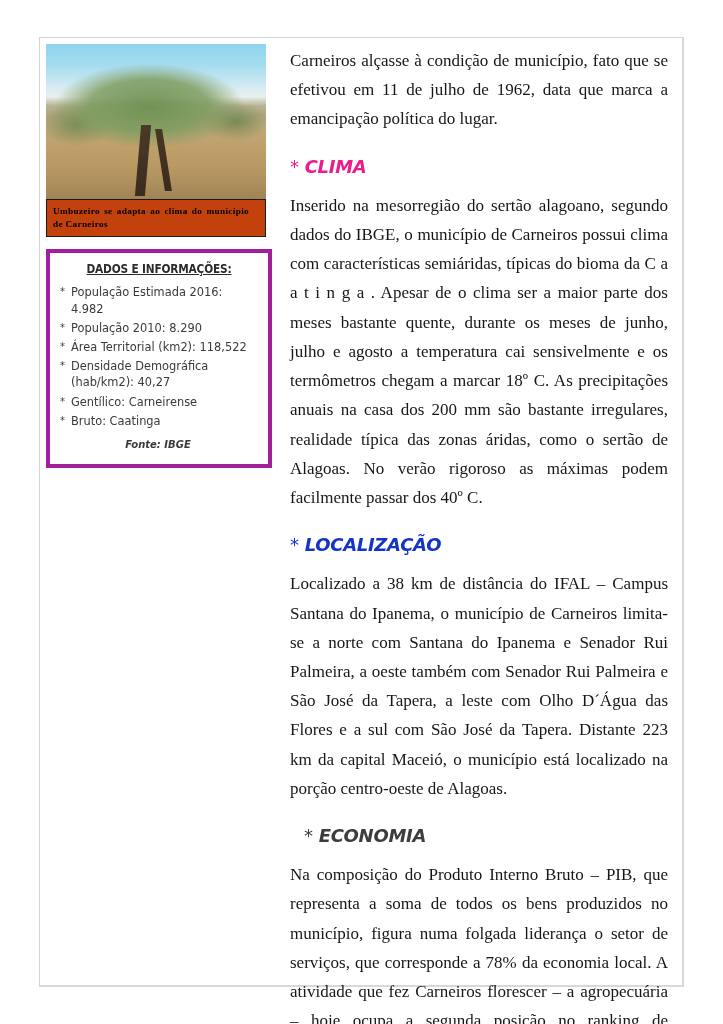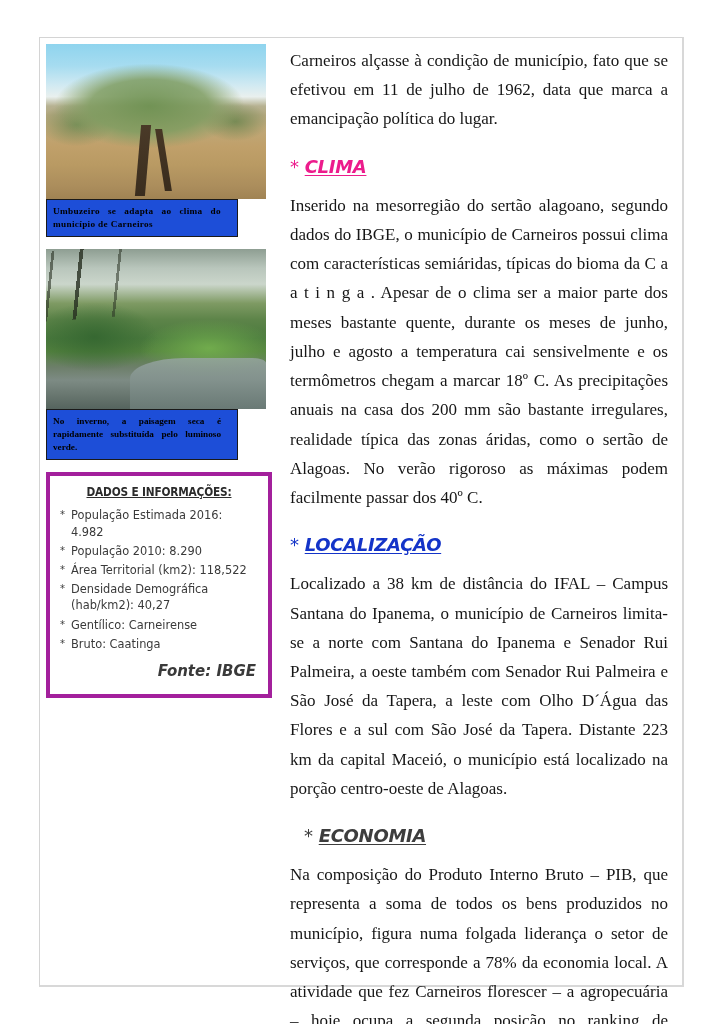--- a/index.html
+++ b/index.html
@@ -37,30 +37,30 @@
 
   .photo {
     width: 220px;
     height: 155px;
     display: block;
     position: relative;
     overflow: hidden;
   }
 
   .caption {
-    width: 192px;
+    width: 220px;
     border: 1.2px solid #1a1a1a;
     padding: 5px 16px 6px 6px;
     font-family: "Liberation Serif", serif;
     font-weight: bold;
     font-size: 9.2px;
     line-height: 1.38;
     color: #000;
     text-align: justify;
-    background: #1d4ed8;
+    background: #c2410c;
   }
   .caption.loose { letter-spacing: 0.35px; }
 
   
   .photo.p2 { height: 160px; }
   .photo.p3 { height: 160px; }
 
   
   .ph1 {
     background:
@@ -223,24 +223,24 @@
     margin-bottom: 3px;
   }
   .data-star {
     flex: 0 0 11px;
     color: #3a3a3a;
     font-size: 10px;
     line-height: 1.5;
   }
   .data-text { flex: 1; }
   .data-source {
-    text-align: right;
+    text-align: center;
     font-style: italic;
     font-weight: bold;
-    font-size: 15px;
+    font-size: 10px;
     color: #3a3a3a;
     margin-top: 10px;
     padding-right: 2px;
   }
 
   
   .col-right {
     flex: 1;
     padding: 8px 14px 0 18px;
   }
@@ -264,45 +264,40 @@
     display: flex;
     align-items: baseline;
     gap: 6px;
   }
   .heading .star {
     font-style: normal;
     font-weight: normal;
     font-size: 18px;
   }
   .heading .htext {
-    text-decoration: underline;
     text-underline-offset: 2px;
   }
   .h-clima { color: #ec1c8c; }
   .h-local { color: #1434c8; }
   .h-econ  { color: #3d3d3d; margin-left: 14px; }
   .h-econ .star { color: #3d3d3d; }
 </style>
 </head>
 <body>
 
 <div class="page">
 
   <div class="col-left">
 
     <div class="figure">
       <div class="photo ph1"></div>
       <div class="caption loose">Umbuzeiro se adapta ao clima do município de Carneiros</div>
     </div>
 
 
-    <div class="figure">
-      <div class="photo p3 ph3"></div>
-      <div class="caption">No inverno, a paisagem seca é rapidamente substituída pelo luminoso verde.</div>
-    </div>
 
     <div class="databox">
       <div class="databox-title">DADOS E INFORMAÇÕES:</div>
 
       <div class="data-item">
         <span class="data-star">*</span>
         <span class="data-text">População Estimada 2016: 4.982</span>
       </div>
       <div class="data-item">
         <span class="data-star">*</span>

